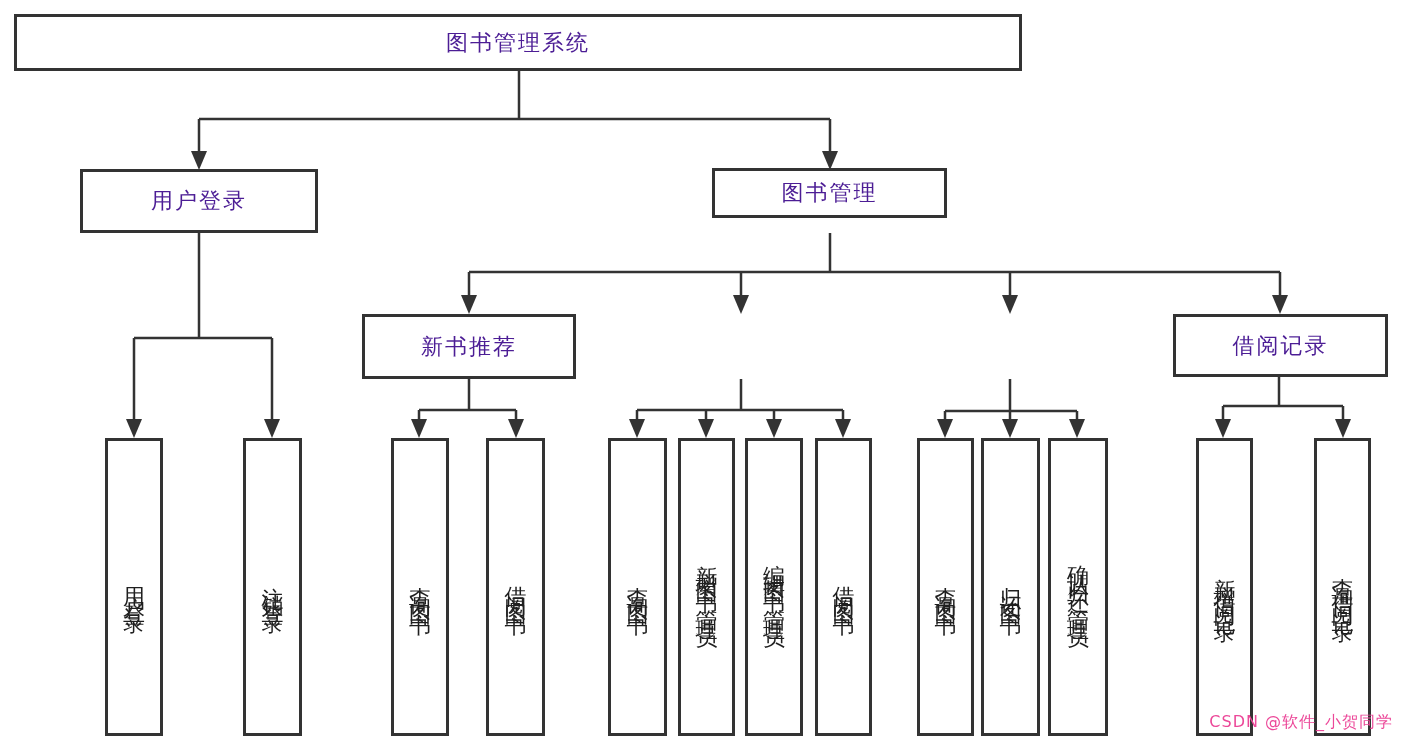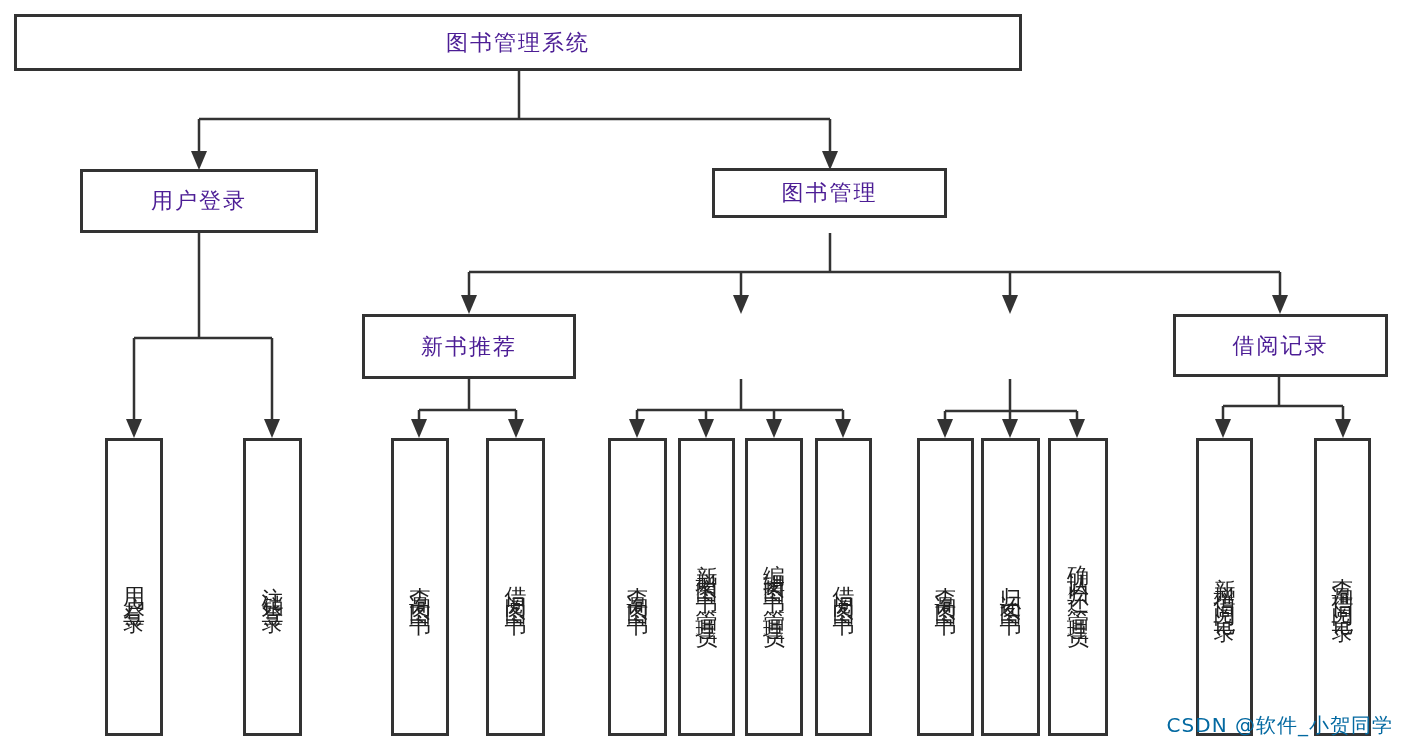--- a/index.html
+++ b/index.html
@@ -53,22 +53,22 @@
     text-orientation: mixed;
     font-size: 22px;
     letter-spacing: 9px;
     line-height: 1;
     color: #1f1f1f;
   }
   .watermark {
     position: absolute;
     top: 712px;
     right: 12px;
-    font-size: 20px;
-    color: #0369a1;
+    font-size: 16px;
+    color: #ec4899;
     letter-spacing: 1px;
     white-space: nowrap;
     z-index: 5;
   }
 </style>
 </head>
 <body>
 
 <div class="canvas">
 

